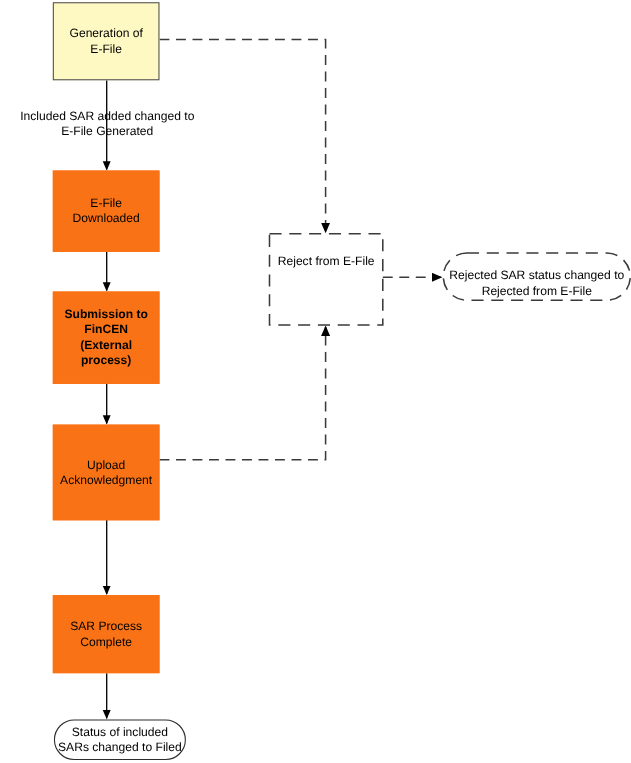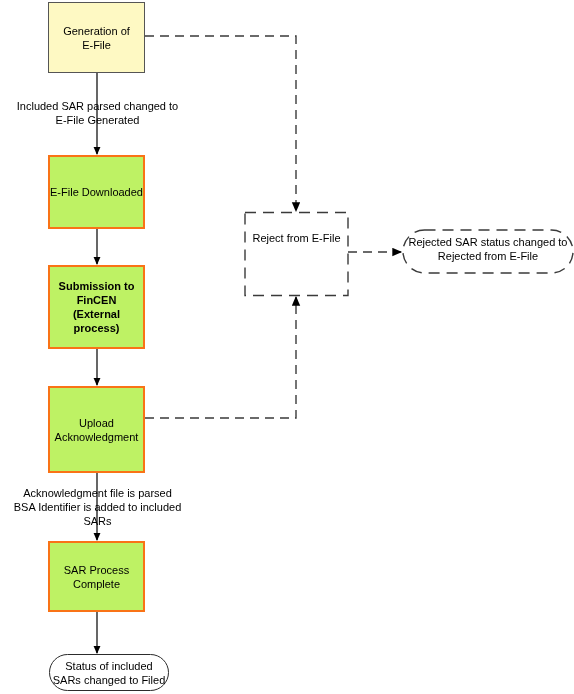--- a/index.html
+++ b/index.html
@@ -27,22 +27,22 @@
     display: flex;
     align-items: center;
     justify-content: center;
     text-align: center;
     box-sizing: border-box;
     font-size: 11px;
     line-height: 14px;
     color: #000000;
   }
   .node.process {
-    border: 2px solid #f97316;
-    background: #bef264;
+    border: 5px solid #f97316;
+    background: #f97316;
   }
   .node.process-thick {
     border: 1px solid #555555;
     background: #fef9c3;
   }
   .node.dashed-process {
     background: transparent;
   }
   .node.terminal {
     border: 1px solid #2c2c2c;
@@ -127,24 +127,22 @@
 
   <svg class="layer" viewBox="0 0 574 694" style="pointer-events:none;">
     <rect x="245" y="212.5" width="103" height="83" fill="none" stroke="#3a3a3a" stroke-width="1.4" stroke-dasharray="11,7"></rect>
     <rect x="403" y="230" width="170" height="43" rx="21.5" ry="21.5" fill="none" stroke="#3a3a3a" stroke-width="1.4" stroke-dasharray="11,7"></rect>
   </svg>
 
   <div class="node dashed-process" style="left:245px; top:196px; width:103px; height:84px;">
     <span class="node-text">Reject from E-File</span>
   </div>
 
-  <div class="node dashed-process" style="left:403px; top:220px; width:170px; height:43px;align-items:flex-end;">
+  <div class="node dashed-process" style="left:403px; top:236px; width:170px; height:43px;">
     <span class="node-text">Rejected SAR status changed to
 Rejected from E-File</span>
   </div>
 
-  <div class="edge-label" style="left:0px; top:99px; width:195px;">Included SAR parsed changed to
+  <div class="edge-label" style="left:0px; top:99px; width:195px;">Included SAR added changed to
 E-File Generated</div>
 
-  <div class="edge-label" style="left:0px; top:486px; width:195px;">Acknowledgment file is parsed
-BSA Identifier is added to included SARs</div>
 
 </div>
 
 </body></html>

